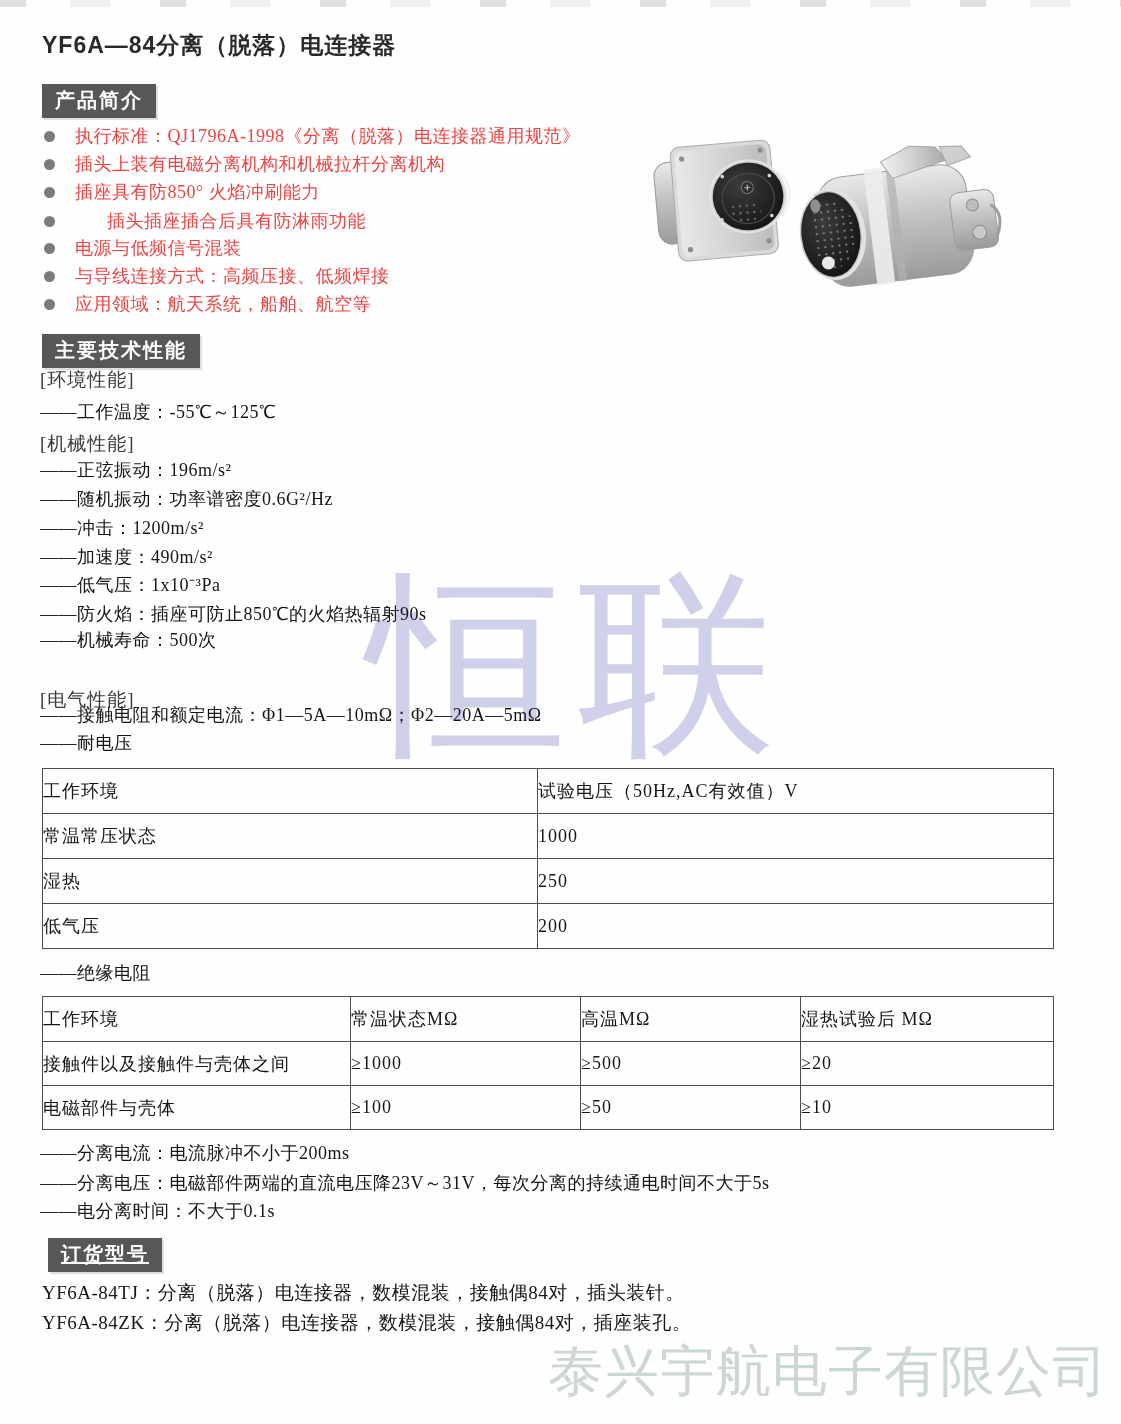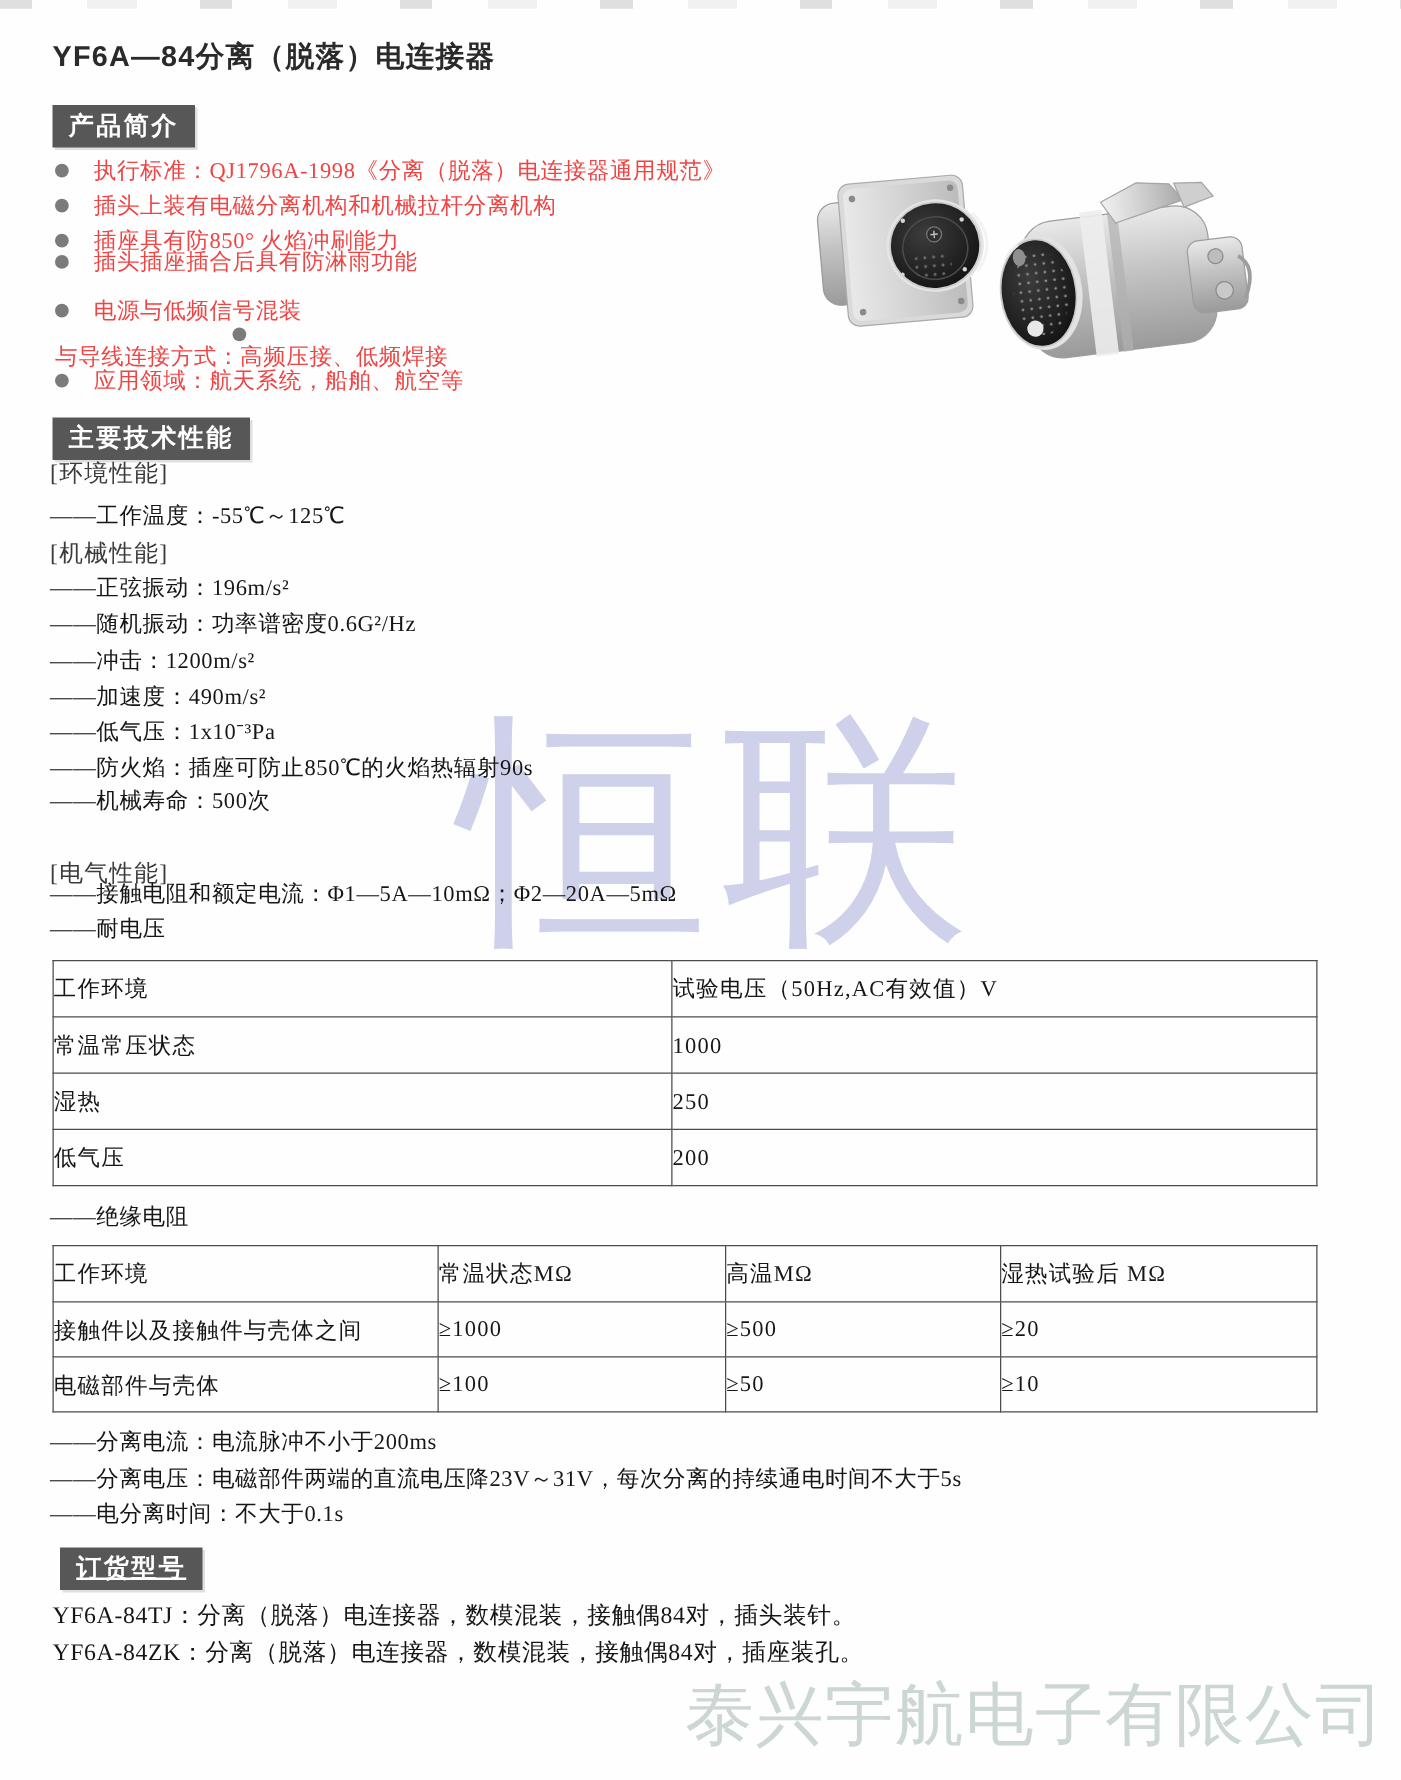--- a/index.html
+++ b/index.html
@@ -108,29 +108,29 @@
       <span>执行标准：QJ1796A-1998《分离（脱落）电连接器通用规范》</span>
     </div>
     <div class="bullet-row" style="top:150px;">
       <span class="bullet-dot"></span>
       <span>插头上装有电磁分离机构和机械拉杆分离机构</span>
     </div>
     <div class="bullet-row" style="top:178px;">
       <span class="bullet-dot"></span>
       <span>插座具有防850° 火焰冲刷能力</span>
     </div>
-    <div class="bullet-row" style="top:195px;">
+    <div class="bullet-row" style="top:207px;gap:32px;">
       <span class="bullet-dot"></span>
       <span>插头插座插合后具有防淋雨功能</span>
     </div>
     <div class="bullet-row" style="top:234px;">
       <span class="bullet-dot"></span>
       <span>电源与低频信号混装</span>
     </div>
-    <div class="bullet-row" style="top:262px;flex-direction:column;">
+    <div class="bullet-row" style="top:262px;">
       <span class="bullet-dot"></span>
       <span>与导线连接方式：高频压接、低频焊接</span>
     </div>
     <div class="bullet-row" style="top:290px;">
       <span class="bullet-dot"></span>
       <span>应用领域：航天系统，船舶、航空等</span>
     </div>
 
     <div class="photo-wrap">
       <svg width="452" height="198" viewBox="0 0 452 198">

